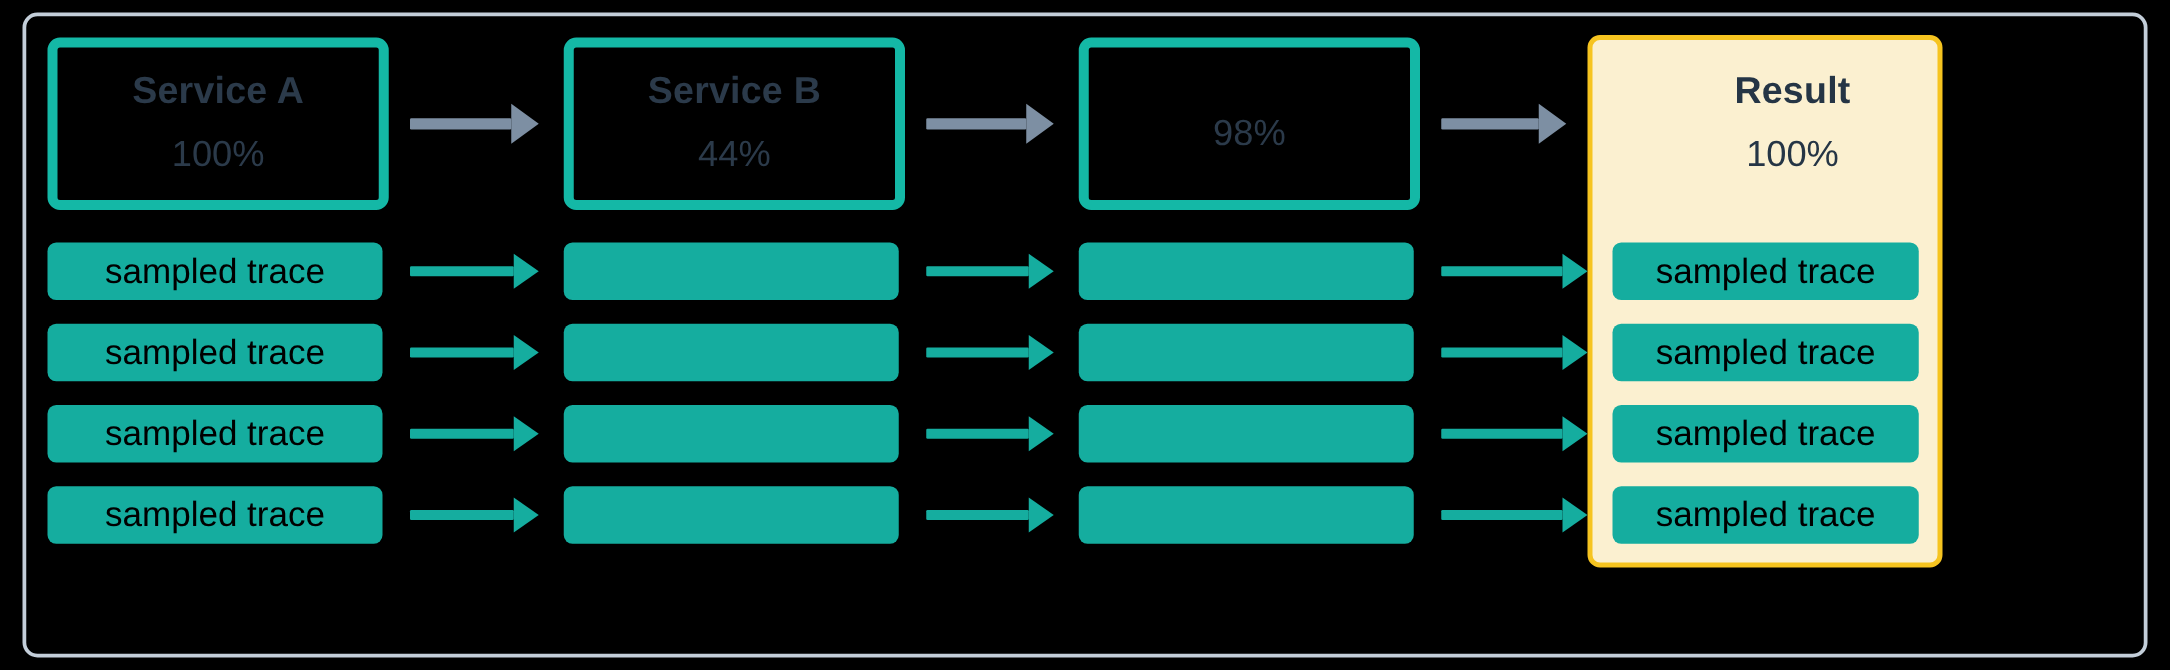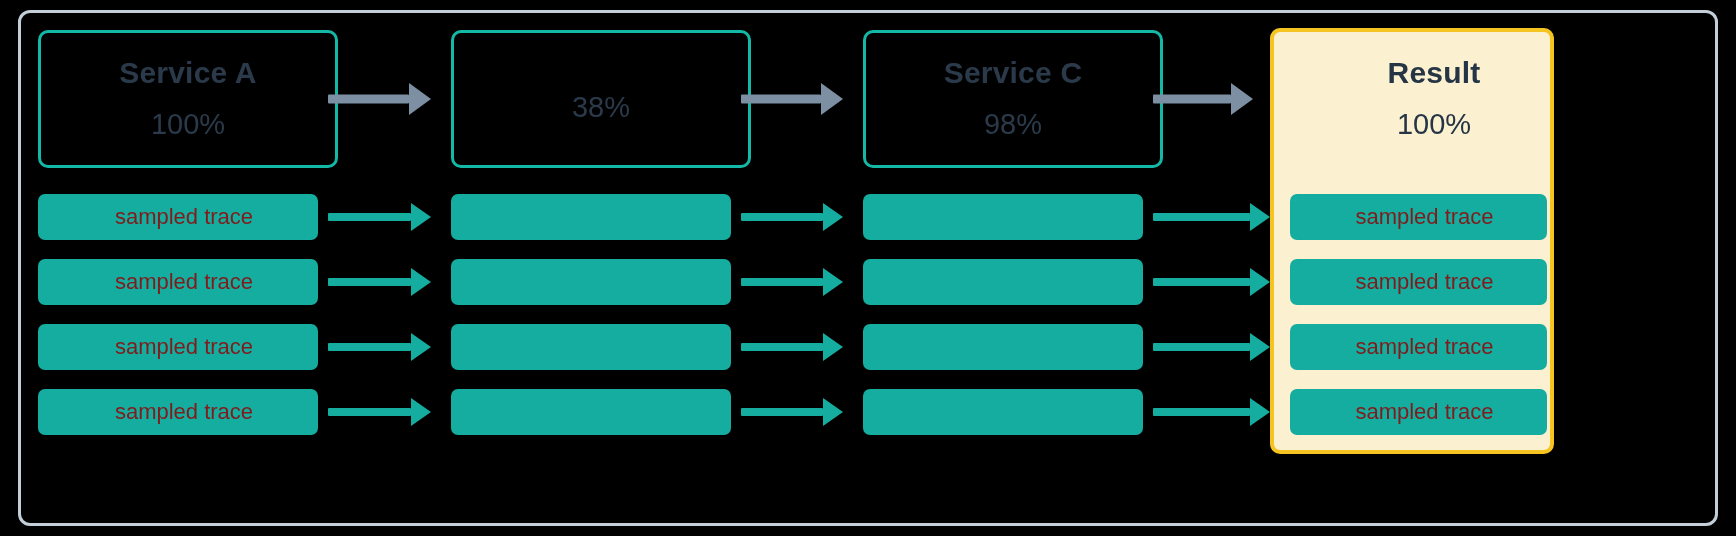--- a/index.html
+++ b/index.html
@@ -68,24 +68,24 @@
     background: #fbf0d0;
     border: 4px solid #f6c420;
     border-radius: 10px;
   }
 
   
   .svc-box {
     position: absolute;
     top: 0;
     left: 0;
-    width: 300px;
+    width: 273px;
     height: 138px;
     box-sizing: border-box;
-    border: 3px solid #14b8a6;
+    border: 8px solid #14b8a6;
     border-radius: 10px;
     background: transparent;
     display: flex;
     flex-direction: column;
     align-items: center;
     justify-content: center;
   }
   .svc-box.result-box {
     width: 320px;
     border: none;
@@ -114,23 +114,22 @@
   .trace {
     position: absolute;
     left: 0;
     width: 268px;
     height: 46px;
     background: #15ad9f;
     border-radius: 7px;
     display: flex;
     align-items: center;
     justify-content: center;
-    color: #7f1d1d;
-    font-size: 22px;
-    padding-left: 12px;
+    color: #000000;
+    font-size: 28px;
   }
   .col-r .trace {
     width: 245px;
     left: 16px;
   }
   .trace-r0 { top: 164px; }
   .trace-r1 { top: 229px; }
   .trace-r2 { top: 294px; }
   .trace-r3 { top: 359px; }
 
@@ -195,31 +194,31 @@
         <div class="svc-pct">100%</div>
       </div>
       <div class="trace trace-r0">sampled trace</div>
       <div class="trace trace-r1">sampled trace</div>
       <div class="trace trace-r2">sampled trace</div>
       <div class="trace trace-r3">sampled trace</div>
     </div>
 
     <div class="col col-b">
       <div class="svc-box">
-        <div class="svc-pct">38%</div>
+        <div class="svc-title">Service B</div>
+        <div class="svc-pct">44%</div>
       </div>
       <div class="trace trace-r0"></div>
       <div class="trace trace-r1"></div>
       <div class="trace trace-r2"></div>
       <div class="trace trace-r3"></div>
     </div>
 
     <div class="col col-c">
       <div class="svc-box">
-        <div class="svc-title">Service C</div>
         <div class="svc-pct">98%</div>
       </div>
       <div class="trace trace-r0"></div>
       <div class="trace trace-r1"></div>
       <div class="trace trace-r2"></div>
       <div class="trace trace-r3"></div>
     </div>
 
     <div class="col col-r">
       <div class="svc-box result-box">

